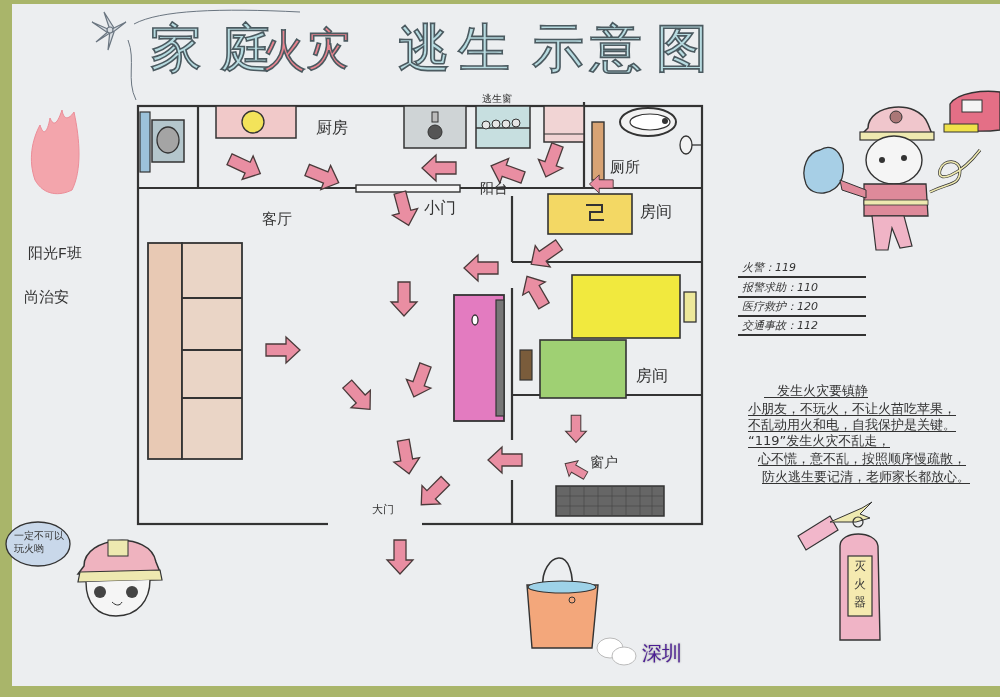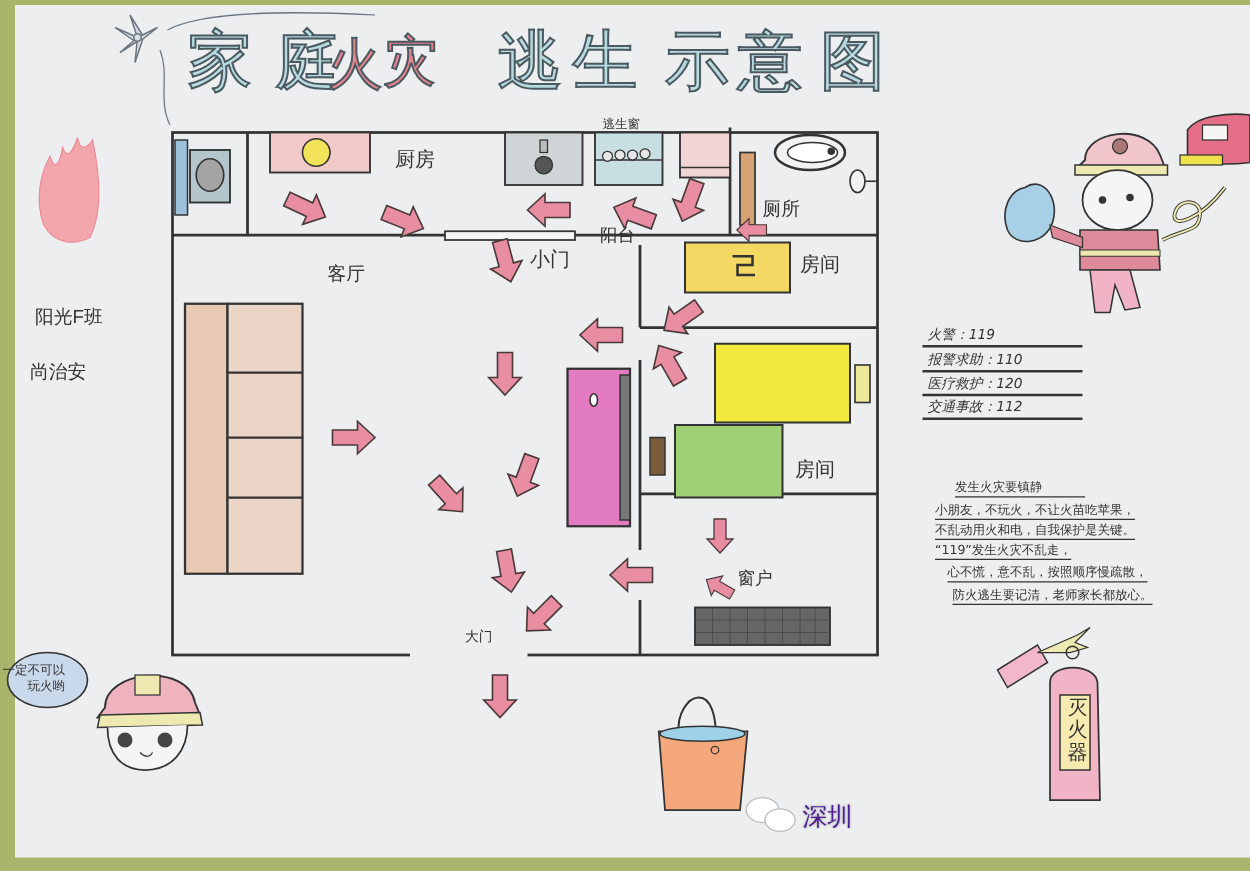--- a/index.html
+++ b/index.html
@@ -1,23 +1,23 @@
 <!DOCTYPE html>
 <html><head>
 <meta charset="utf-8">
 <style>
   html, body { margin:0; padding:0; }
   body { width:1000px; height:697px; overflow:hidden; background:#a9b56a; font-family:"DejaVu Sans", sans-serif; }
   #poster { position:absolute; left:0; top:0; width:1000px; height:697px; }
   .paper { position:absolute; left:12px; top:4px; width:988px; height:682px; background:#eceef0; }
-  .lbl { position:absolute; color:#333; font-family:Liberation Sans, sans-serif; white-space:nowrap; }
+  .lbl { position:absolute; color:#333; font-family:Liberation Mono, monospace; white-space:nowrap; }
   .title-ch { position:absolute; top:14px; font-family:"DejaVu Serif", serif; font-size:52px; color:#b7dbe0;
     -webkit-text-stroke:1.6px #4b5a60; letter-spacing:0; }
   .phone-line { position:absolute; left:738px; width:124px; border-bottom:2px solid #333; font-size:11px; color:#333; padding-left:4px; height:16px; line-height:16px;font-style:italic;}
-  .tip-line { position:absolute; left:748px; font-size:10px; color:#333; border-bottom:1.5px solid #333; white-space:nowrap; line-height:13px; }
+  .tip-line { position:absolute; left:748px; font-size:13px; color:#333; border-bottom:1.5px solid #333; white-space:nowrap; line-height:13px;text-align:right; }
 </style>
 </head>
 <body>
 
 <div id="poster">
   <div class="paper"></div>
 
   <svg width="1000" height="697" style="position:absolute;left:0;top:0">
     <defs>
       <g id="arr">
@@ -219,18 +219,18 @@
 
   <div>
     <div class="tip-line" style="left:764px;top:384px;width:104px">发生火灾要镇静</div>
     <div class="tip-line" style="top:402px">小朋友，不玩火，不让火苗吃苹果，</div>
     <div class="tip-line" style="top:418px">不乱动用火和电，自我保护是关键。</div>
     <div class="tip-line" style="top:434px">“119”发生火灾不乱走，</div>
     <div class="tip-line" style="left:758px;top:452px">心不慌，意不乱，按照顺序慢疏散，</div>
     <div class="tip-line" style="left:762px;top:470px">防火逃生要记清，老师家长都放心。</div>
   </div>
 
-  <div class="lbl" style="left:2px;top:530px;width:50px;white-space:normal;font-size:10px;line-height:13px;text-align:right">一定不可以玩火哟</div>
-
-  <div class="lbl" style="left:854px;top:558px;width:12px;white-space:normal;font-size:16px;line-height:18px">灭火器</div>
+  <div class="lbl" style="left:14px;top:530px;width:50px;white-space:normal;font-size:10px;line-height:13px;text-align:left">一定不可以玩火哟</div>
+
+  <div class="lbl" style="left:854px;top:558px;width:12px;white-space:normal;font-size:12px;line-height:18px">灭火器</div>
 
   <div class="lbl" style="left:642px;top:640px;font-size:20px;color:#4c1d95;text-shadow:0 0 2px #888">深圳</div>
 </div>
 
 </body></html>

